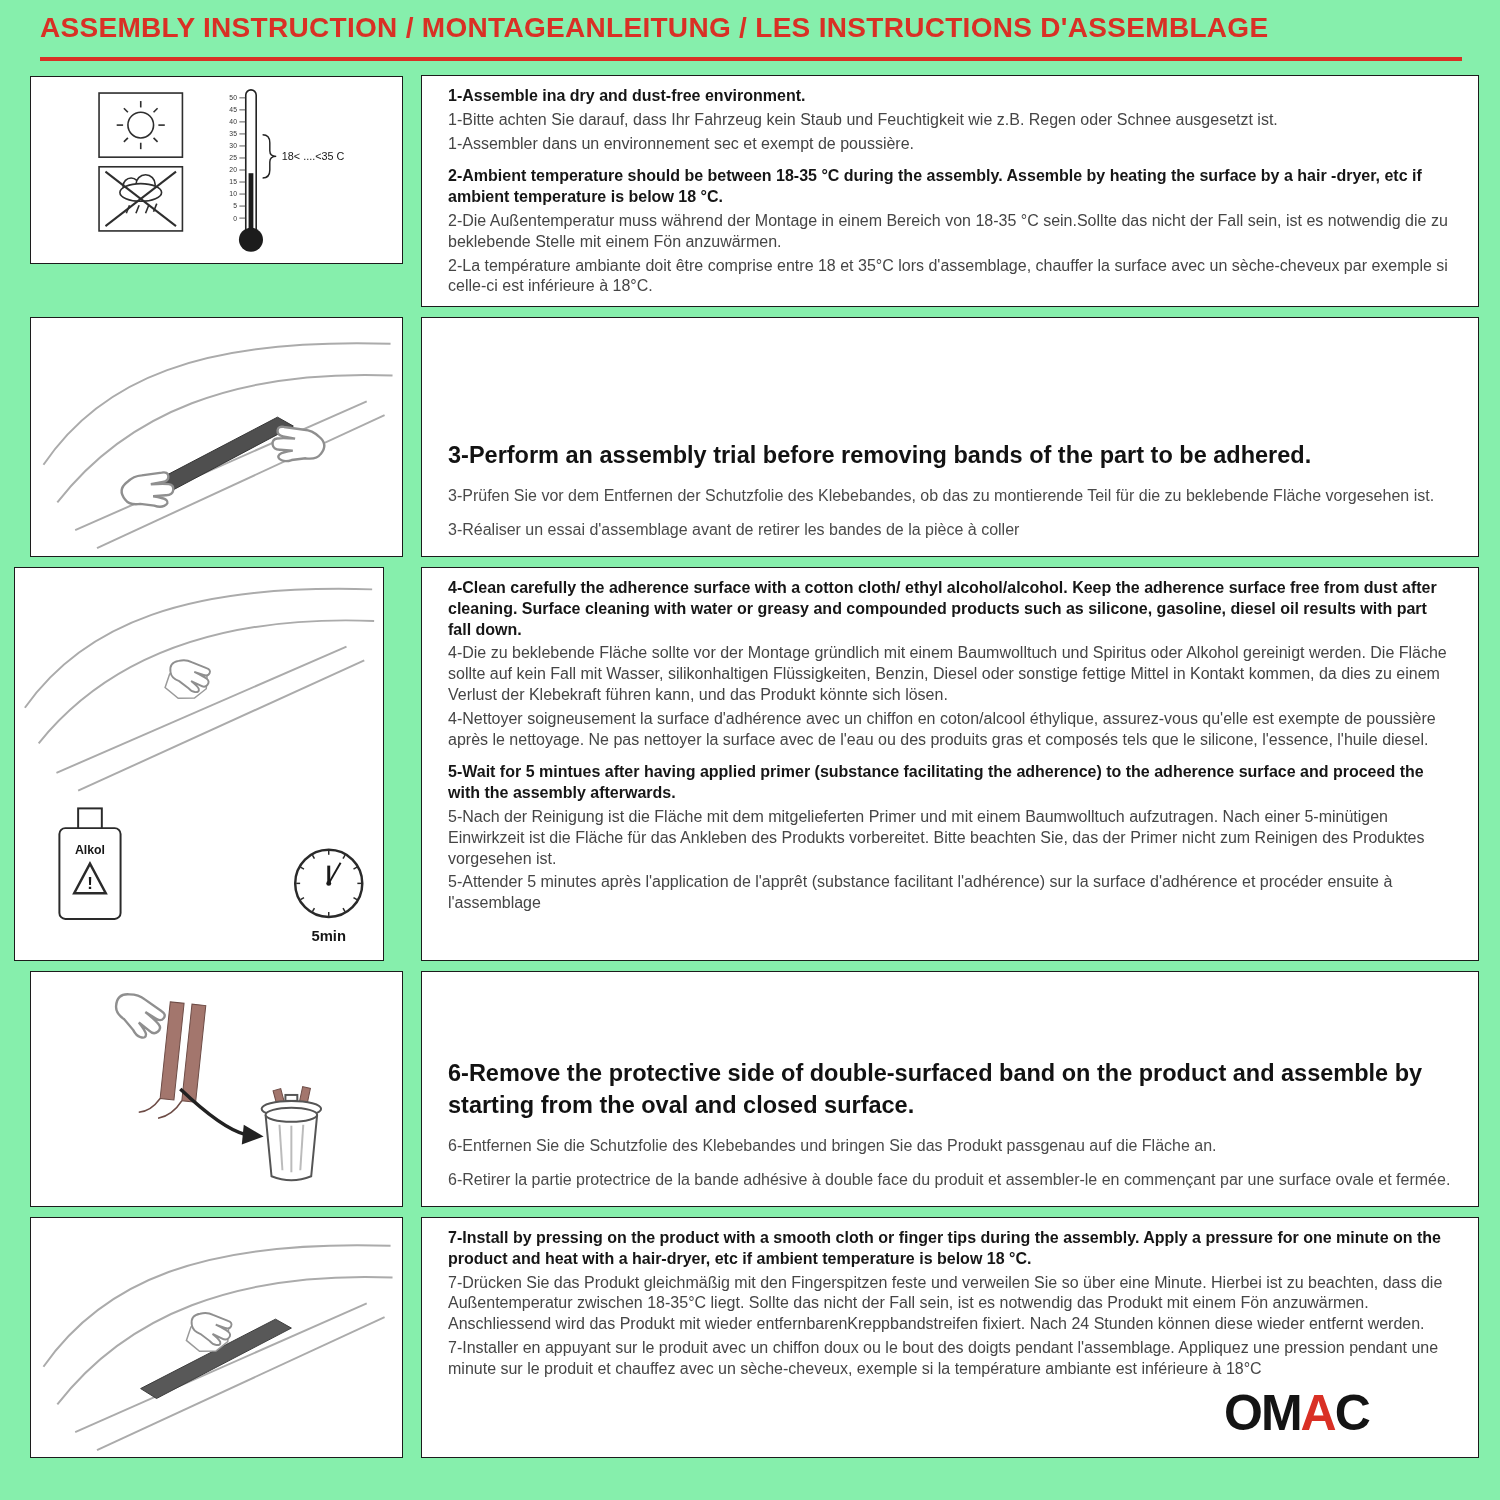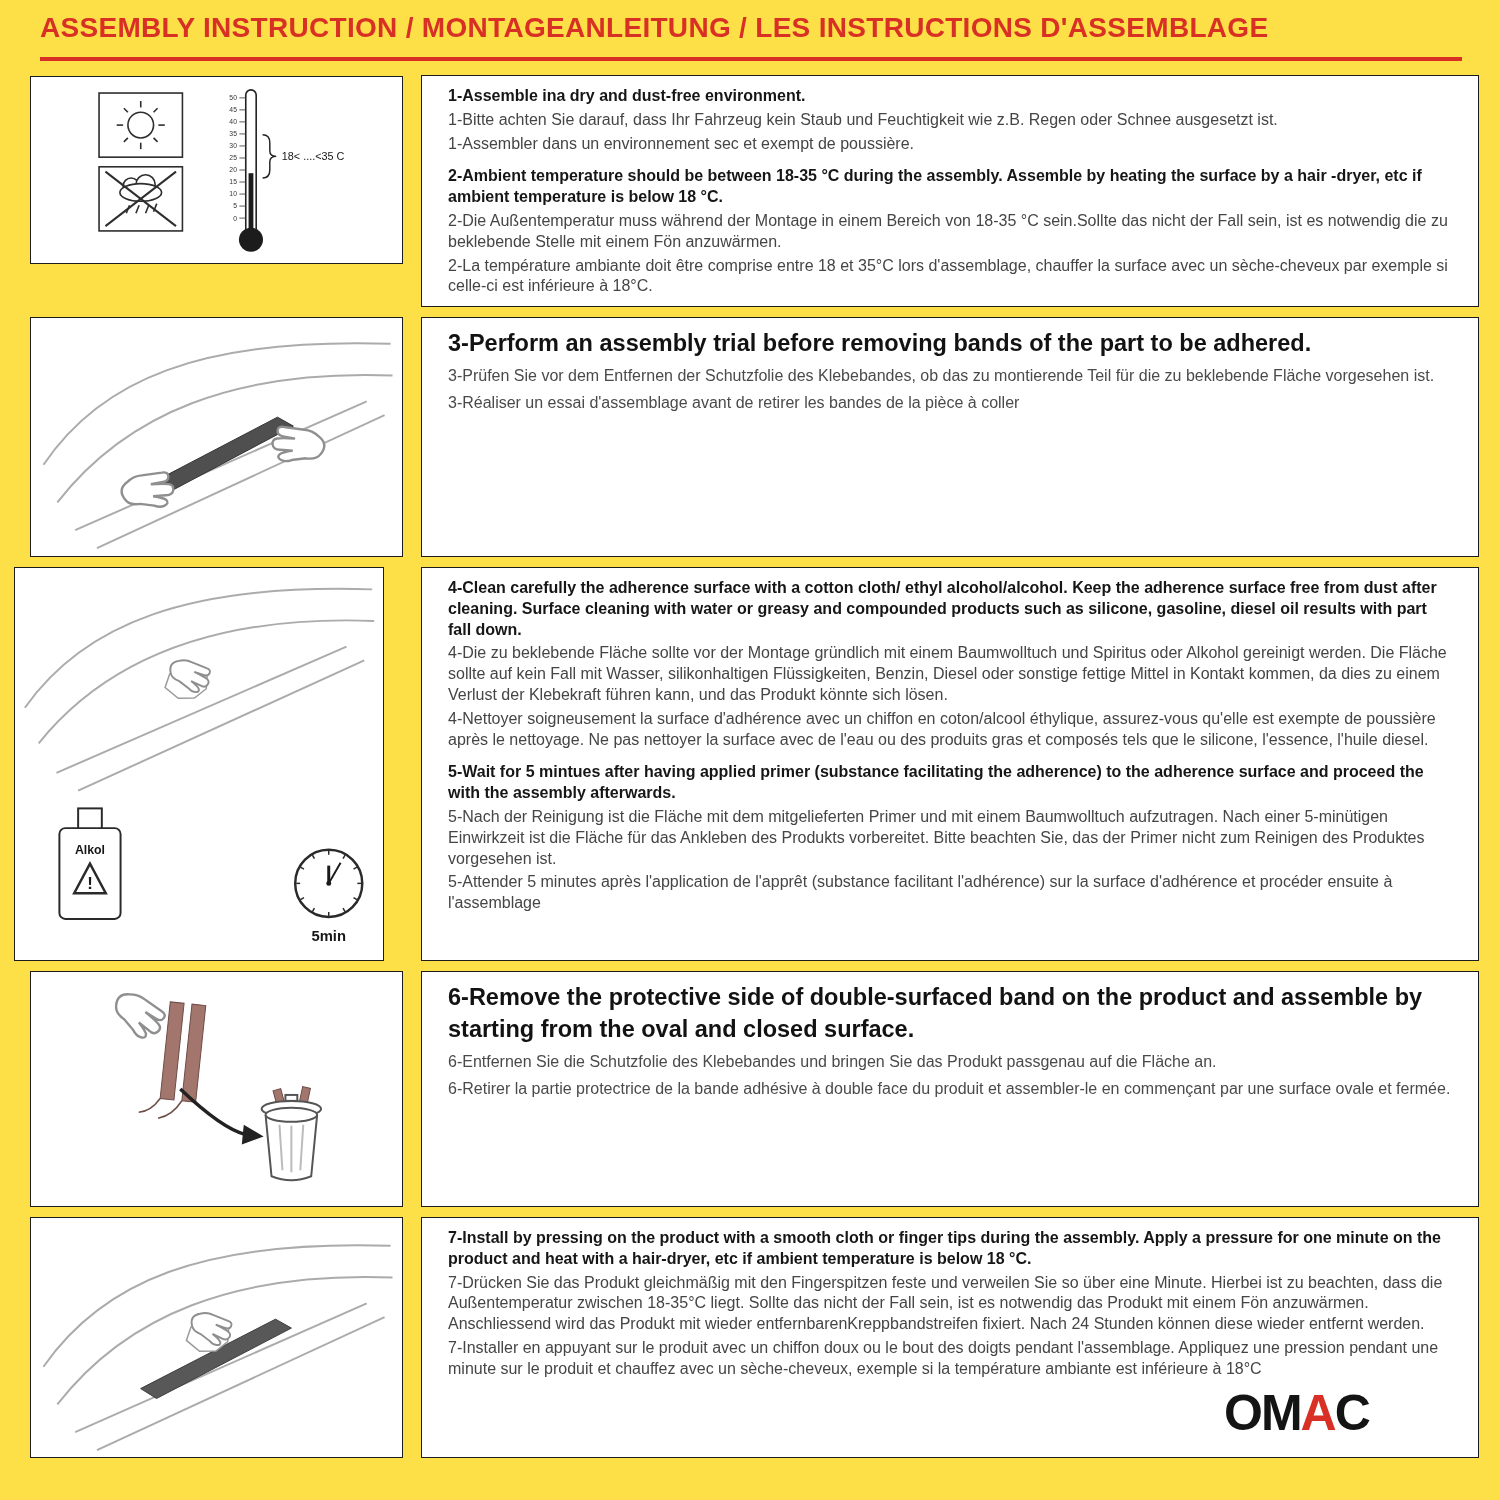--- a/index.html
+++ b/index.html
@@ -1,27 +1,27 @@
 <!DOCTYPE html>
 <html><head>
 <meta charset="utf-8">
 <style>
   html,body{margin:0;padding:0;background:#ffffff;}
-  .page{position:relative;width:1500px;height:1500px;background:#fde047;overflow:hidden;
+  .page{position:relative;width:1500px;height:1500px;background:#86efac;overflow:hidden;
         font-family:"Liberation Sans",sans-serif;}
   .title{position:absolute;left:40px;top:12px;font-size:28px;font-weight:700;
          color:#d93025;letter-spacing:.3px;white-space:nowrap;}
   .rule{position:absolute;left:40px;top:57px;width:1422px;height:4px;background:#d93025;}
   .box{position:absolute;border:1.5px solid #1c1c1c;background:#fff;box-sizing:border-box;}
   .imgbox svg{width:100%;height:100%;display:block;}
   .textbox{padding:10px 26px;color:#454545;overflow:hidden;}
   .textbox p{margin:0 0 3px 0;font-size:16px;line-height:1.3;}
   .textbox p.b{font-weight:700;color:#161616;}
   .textbox p.gap{margin-top:12px;}
-  .textbox.big{display:flex;flex-direction:column;justify-content:flex-start;}
+  .textbox.big{display:flex;flex-direction:column;justify-content:flex-end;gap:8px;}
   .textbox.big p{font-size:16px;line-height:1.36;margin-bottom:5px;color:#4a4a4a;}
   .textbox.big p.b{font-size:23.5px;color:#121212;}
   .logo{position:absolute;left:1224px;top:1388px;font-size:50px;font-weight:700;
         letter-spacing:-2px;color:#141414;line-height:1;}
   .logo .red{color:#d93025;}
   text{font-family:"Liberation Sans",sans-serif;}
 </style>
 </head>
 <body>
 

